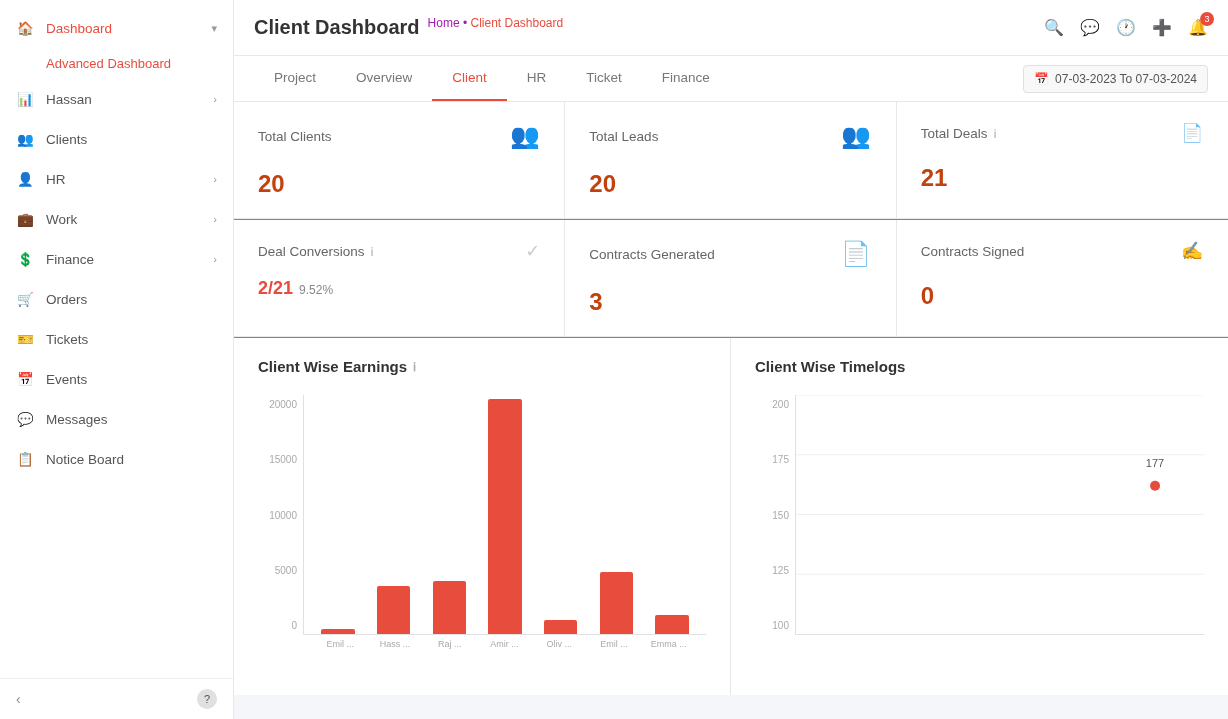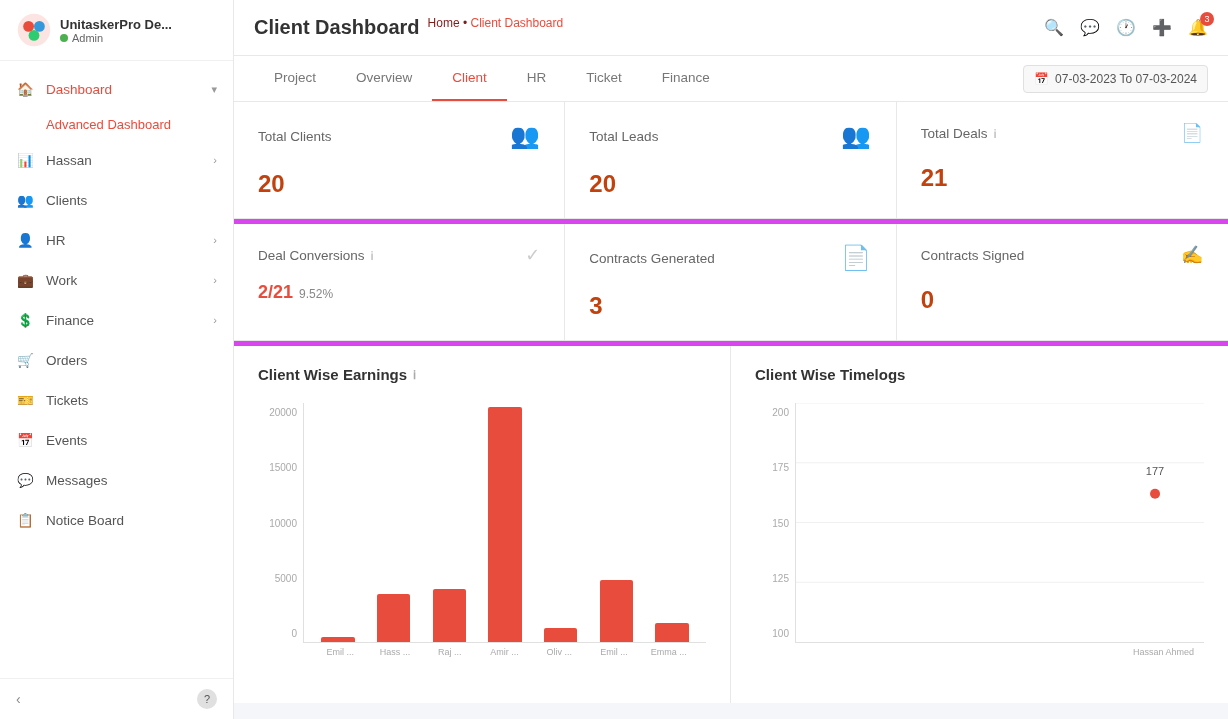--- a/index.html
+++ b/index.html
@@ -29,34 +29,34 @@
     .help-btn { cursor: pointer; width: 20px; height: 20px; border-radius: 50%; background: #e0e0e0; display: flex; align-items: center; justify-content: center; font-size: 11px; color: #555; }
 
     
     .main { flex: 1; display: flex; flex-direction: column; overflow: hidden; }
 
     
     .topbar { background: #fff; border-bottom: 1px solid #e8e8e8; padding: 0 20px; height: 56px; display: flex; align-items: center; justify-content: space-between; flex-shrink: 0; }
     .topbar-left { display: flex; align-items: flex-start; gap: 8px; }
     .page-title { font-size: 20px; font-weight: 600; color: #333; }
     .breadcrumb { font-size: 12px; color: #999; }
-    .breadcrumb span { color: #7f1d1d; }
+    .breadcrumb span { color: #a21caf; }
     .topbar-right { display: flex; align-items: center; gap: 16px; }
     .topbar-icon { cursor: pointer; color: #666; font-size: 16px; position: relative; }
     .badge { position: absolute; top: -6px; right: -6px; background: #e84c3d; color: #fff; font-size: 9px; border-radius: 50%; width: 14px; height: 14px; display: flex; align-items: center; justify-content: center; }
 
     
     .tabs-bar { background: #fff; border-bottom: 1px solid #e8e8e8; display: flex; align-items: center; justify-content: space-between; padding: 0 20px; flex-shrink: 0; }
     .tabs { display: flex; gap: 0; }
     .tab { padding: 14px 20px; font-size: 13.5px; color: #777; cursor: pointer; border-bottom: 2px solid transparent; }
     .tab.active { color: #e84c3d; border-bottom: 2px solid #e84c3d; font-weight: 500; }
     .date-range { display: flex; align-items: center; gap: 6px; font-size: 12px; color: #555; background: #f8f8f8; border: 1px solid #e0e0e0; border-radius: 4px; padding: 6px 10px; cursor: pointer; }
 
     
-    .stats-grid { display: grid; grid-template-columns: 1fr 1fr 1fr; gap: 0; border-bottom: 5px solid #d946ef; }
+    .stats-grid { display: grid; grid-template-columns: 1fr 1fr 1fr; gap: 0; border-bottom: 1px solid #d946ef; }
     .stat-card { background: #fff; padding: 20px 24px; border-right: 1px solid #e8e8e8; border-bottom: 1px solid #e8e8e8; }
     .stat-card:last-child { border-right: none; }
     .stat-header { display: flex; align-items: center; justify-content: space-between; margin-bottom: 16px; }
     .stat-title { font-size: 13.5px; color: #666; font-weight: 500; display: flex; align-items: center; gap: 6px; }
     .stat-icon { font-size: 24px; color: #ccc; }
     .stat-value { font-size: 24px; font-weight: 600; color: #c2410c; margin-top: 20px; }
     .deal-value { display: flex; align-items: baseline; gap: 6px; }
     .deal-fraction { font-size: 18px; font-weight: 600; color: #e84c3d; }
     .deal-percent { font-size: 12px; color: #888; }
     .info-icon { font-size: 12px; color: #aaa; cursor: pointer; }
@@ -72,37 +72,20 @@
     .bar-chart { position: relative; height: 280px; }
     .bar-wrap { display: flex; flex-direction: column; align-items: center; gap: 4px; flex: 1; }
     .bar { background: #e84c3d; border-radius: 2px 2px 0 0; width: 70%; }
 
     .content-area { flex: 1; overflow-y: auto; }
   </style>
 </head>
 <body>
 
 <div class="sidebar">
-  <div class="sidebar-header">
-    <div class="sidebar-brand">
-      <svg class="sidebar-logo" viewBox="0 0 40 40">
-        <circle cx="20" cy="20" r="18" fill="#e84c3d" opacity="0.15"></circle>
-        <circle cx="14" cy="16" r="6" fill="#e84c3d"></circle>
-        <circle cx="26" cy="16" r="6" fill="#3498db"></circle>
-        <circle cx="20" cy="26" r="6" fill="#2ecc71"></circle>
-      </svg>
-      <div>
-        <div class="brand-name">UnitaskerPro De...</div>
-        <div class="admin-badge">
-          <span class="admin-dot"></span>
-          <span>Admin</span>
-        </div>
-      </div>
-    </div>
-  </div>
 
   <div class="sidebar-nav">
 
     <div class="nav-item active">
       <span class="nav-icon">🏠</span>
       <span>Dashboard</span>
       <span class="chevron">▾</span>
     </div>
     <div class="nav-submenu">
       <div class="nav-subitem active">Advanced Dashboard</div>
@@ -327,19 +310,16 @@
               <line x1="0" y1="0%" x2="100%" y2="0%" stroke="#f0f0f0" stroke-width="1"></line>
               <line x1="0" y1="25%" x2="100%" y2="25%" stroke="#f0f0f0" stroke-width="1"></line>
               <line x1="0" y1="50%" x2="100%" y2="50%" stroke="#f0f0f0" stroke-width="1"></line>
               <line x1="0" y1="75%" x2="100%" y2="75%" stroke="#f0f0f0" stroke-width="1"></line>
 
               <circle cx="88%" cy="38%" r="5" fill="#e84c3d"></circle>
               <text x="88%" y="30%" font-size="11" fill="#555" text-anchor="middle">177</text>
             </svg>
           </div>
         </div>
-        <div style="display:flex;margin-left:40px;padding:4px 10px 0;justify-content:flex-end;">
-          <span style="font-size:9px;color:#aaa;">Hassan Ahmed</span>
-        </div>
       </div>
     </div>
   </div>
 </div>
 
 </body></html>

